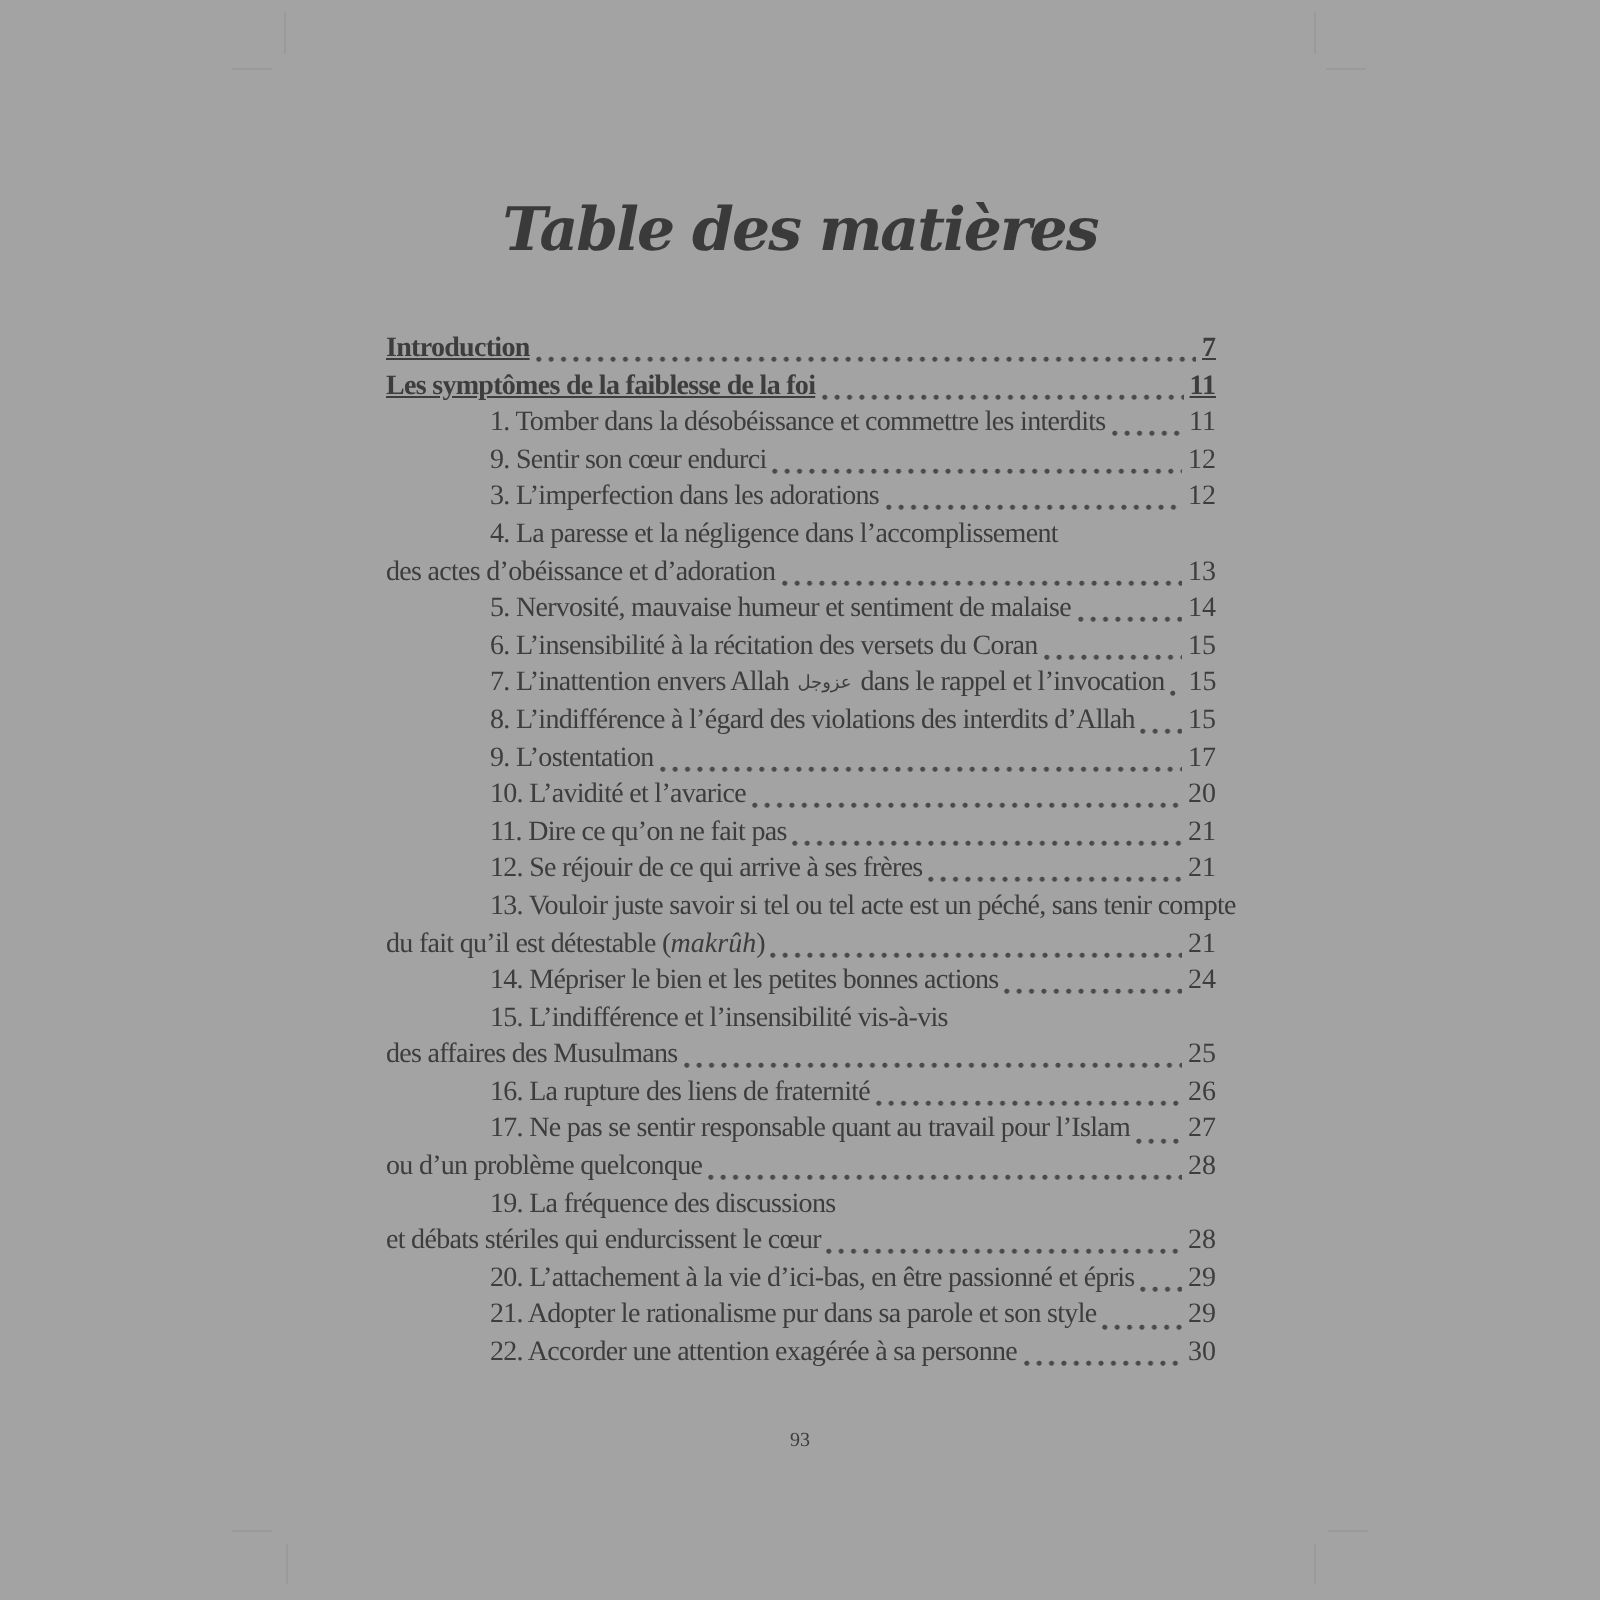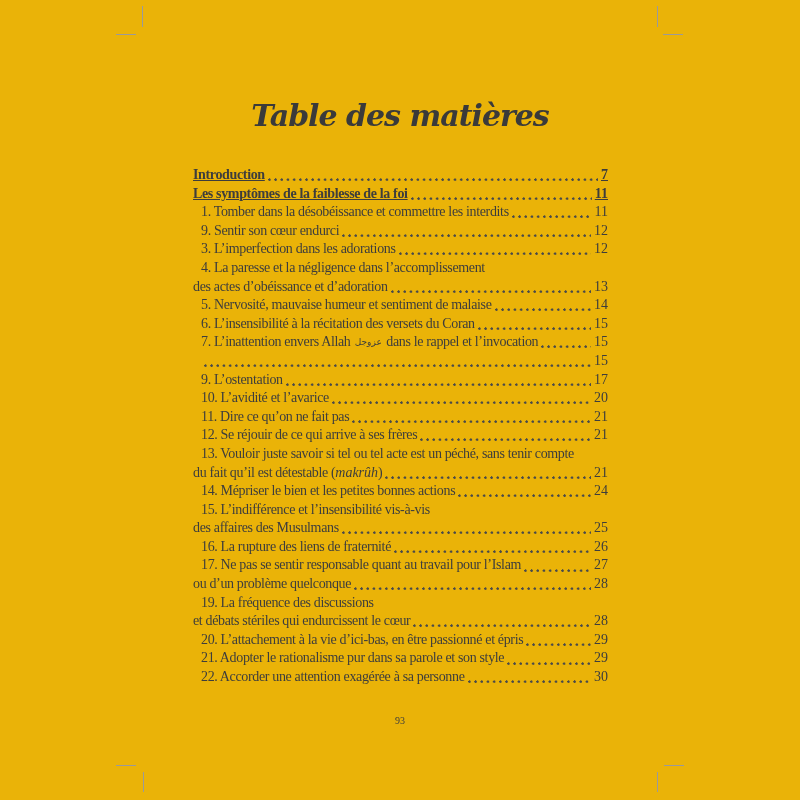--- a/index.html
+++ b/index.html
@@ -8,21 +8,21 @@
     background: #ffffff;
     width: 800px;
     height: 800px;
     overflow: hidden;
     font-family: "Liberation Serif", serif;
   }
   .scan {
     position: relative;
     width: 800px;
     height: 800px;
-    background: #eab308;
+    background: #a3a3a3;
   }
   
   .crop { position: absolute; background: #9a9a9a; }
   .cm-tl-v { left: 142px; top: 6px;   width: 1px;  height: 21px; }
   .cm-tl-h { left: 116px; top: 34px;  width: 20px; height: 1px; }
   .cm-tr-v { left: 657px; top: 6px;   width: 1px;  height: 21px; }
   .cm-tr-h { left: 663px; top: 34px;  width: 20px; height: 1px; }
   .cm-bl-h { left: 116px; top: 765px; width: 20px; height: 1px; }
   .cm-bl-v { left: 143px; top: 772px; width: 1px;  height: 20px; }
   .cm-br-h { left: 664px; top: 765px; width: 20px; height: 1px; }
@@ -52,21 +52,21 @@
     letter-spacing: -0.35px;
   }
   .row {
     display: flex;
     align-items: baseline;
     height: 18.6px;
     line-height: 18.6px;
     white-space: nowrap;
   }
   .row.bold { font-weight: bold; text-decoration: underline; }
-  .row.indent { padding-left: 8px; }
+  .row.indent { padding-left: 8px; margin-left: 44px; }
   .row .txt { white-space: nowrap; }
   .row .txt i { letter-spacing: 0; }
   .leader {
     flex: 1 1 auto;
     min-width: 6px;
     align-self: flex-end;
     height: 3px;
     margin: 0 3px 3.5px 3px;
     background-image: radial-gradient(circle at 1.4px 1.6px, #4a4a4a 1.05px, rgba(0,0,0,0) 1.45px);
     background-size: 6.2px 3px;
@@ -153,20 +153,21 @@
         <span class="txt">6. L’insensibilité à la récitation des versets du Coran</span>
         <span class="leader"></span>
         <span class="pg">15</span>
       </div>
       <div class="row indent">
         <span class="txt">7. L’inattention envers Allah <span class="awj">عزوجل</span> dans le rappel et l’invocation</span>
         <span class="leader"></span>
         <span class="pg">15</span>
       </div>
       <div class="row indent">
+        <span class="txt">8. L’indifférence à l’égard des violations des interdits d’Allah</span>
         <span class="leader"></span>
         <span class="pg">15</span>
       </div>
       <div class="row indent">
         <span class="txt">9. L’ostentation</span>
         <span class="leader"></span>
         <span class="pg">17</span>
       </div>
       <div class="row indent">
         <span class="txt">10. L’avidité et l’avarice</span>

